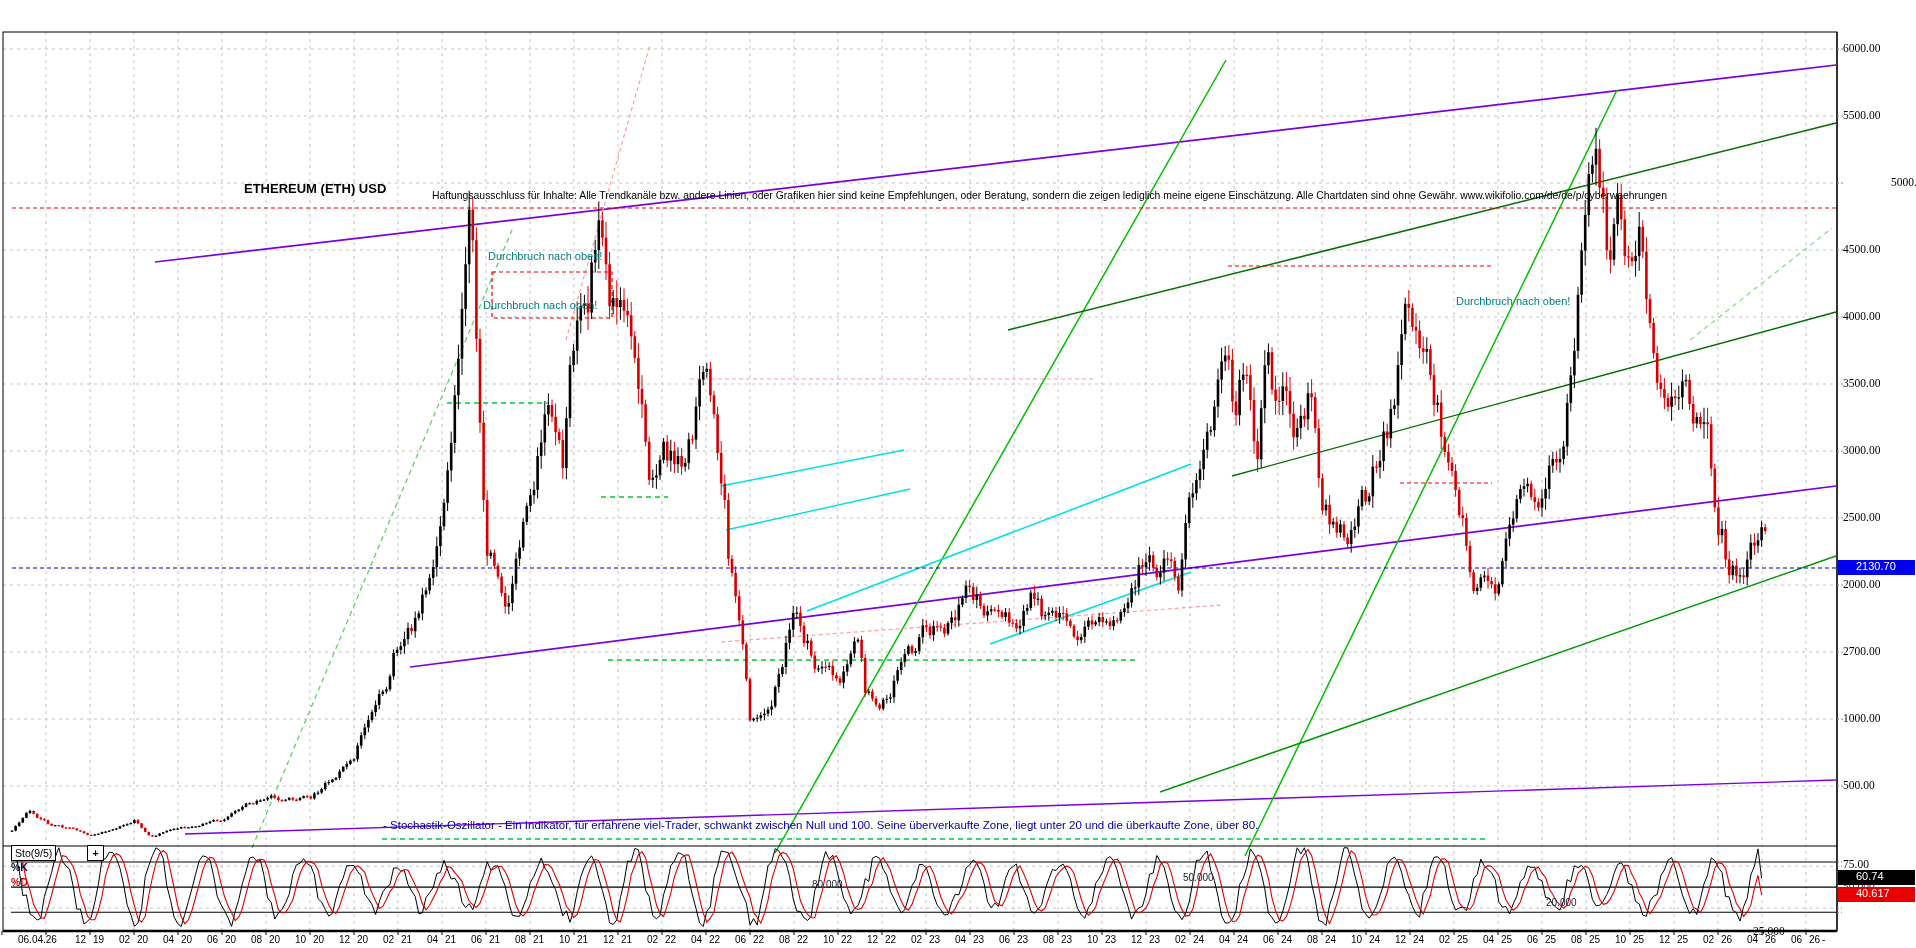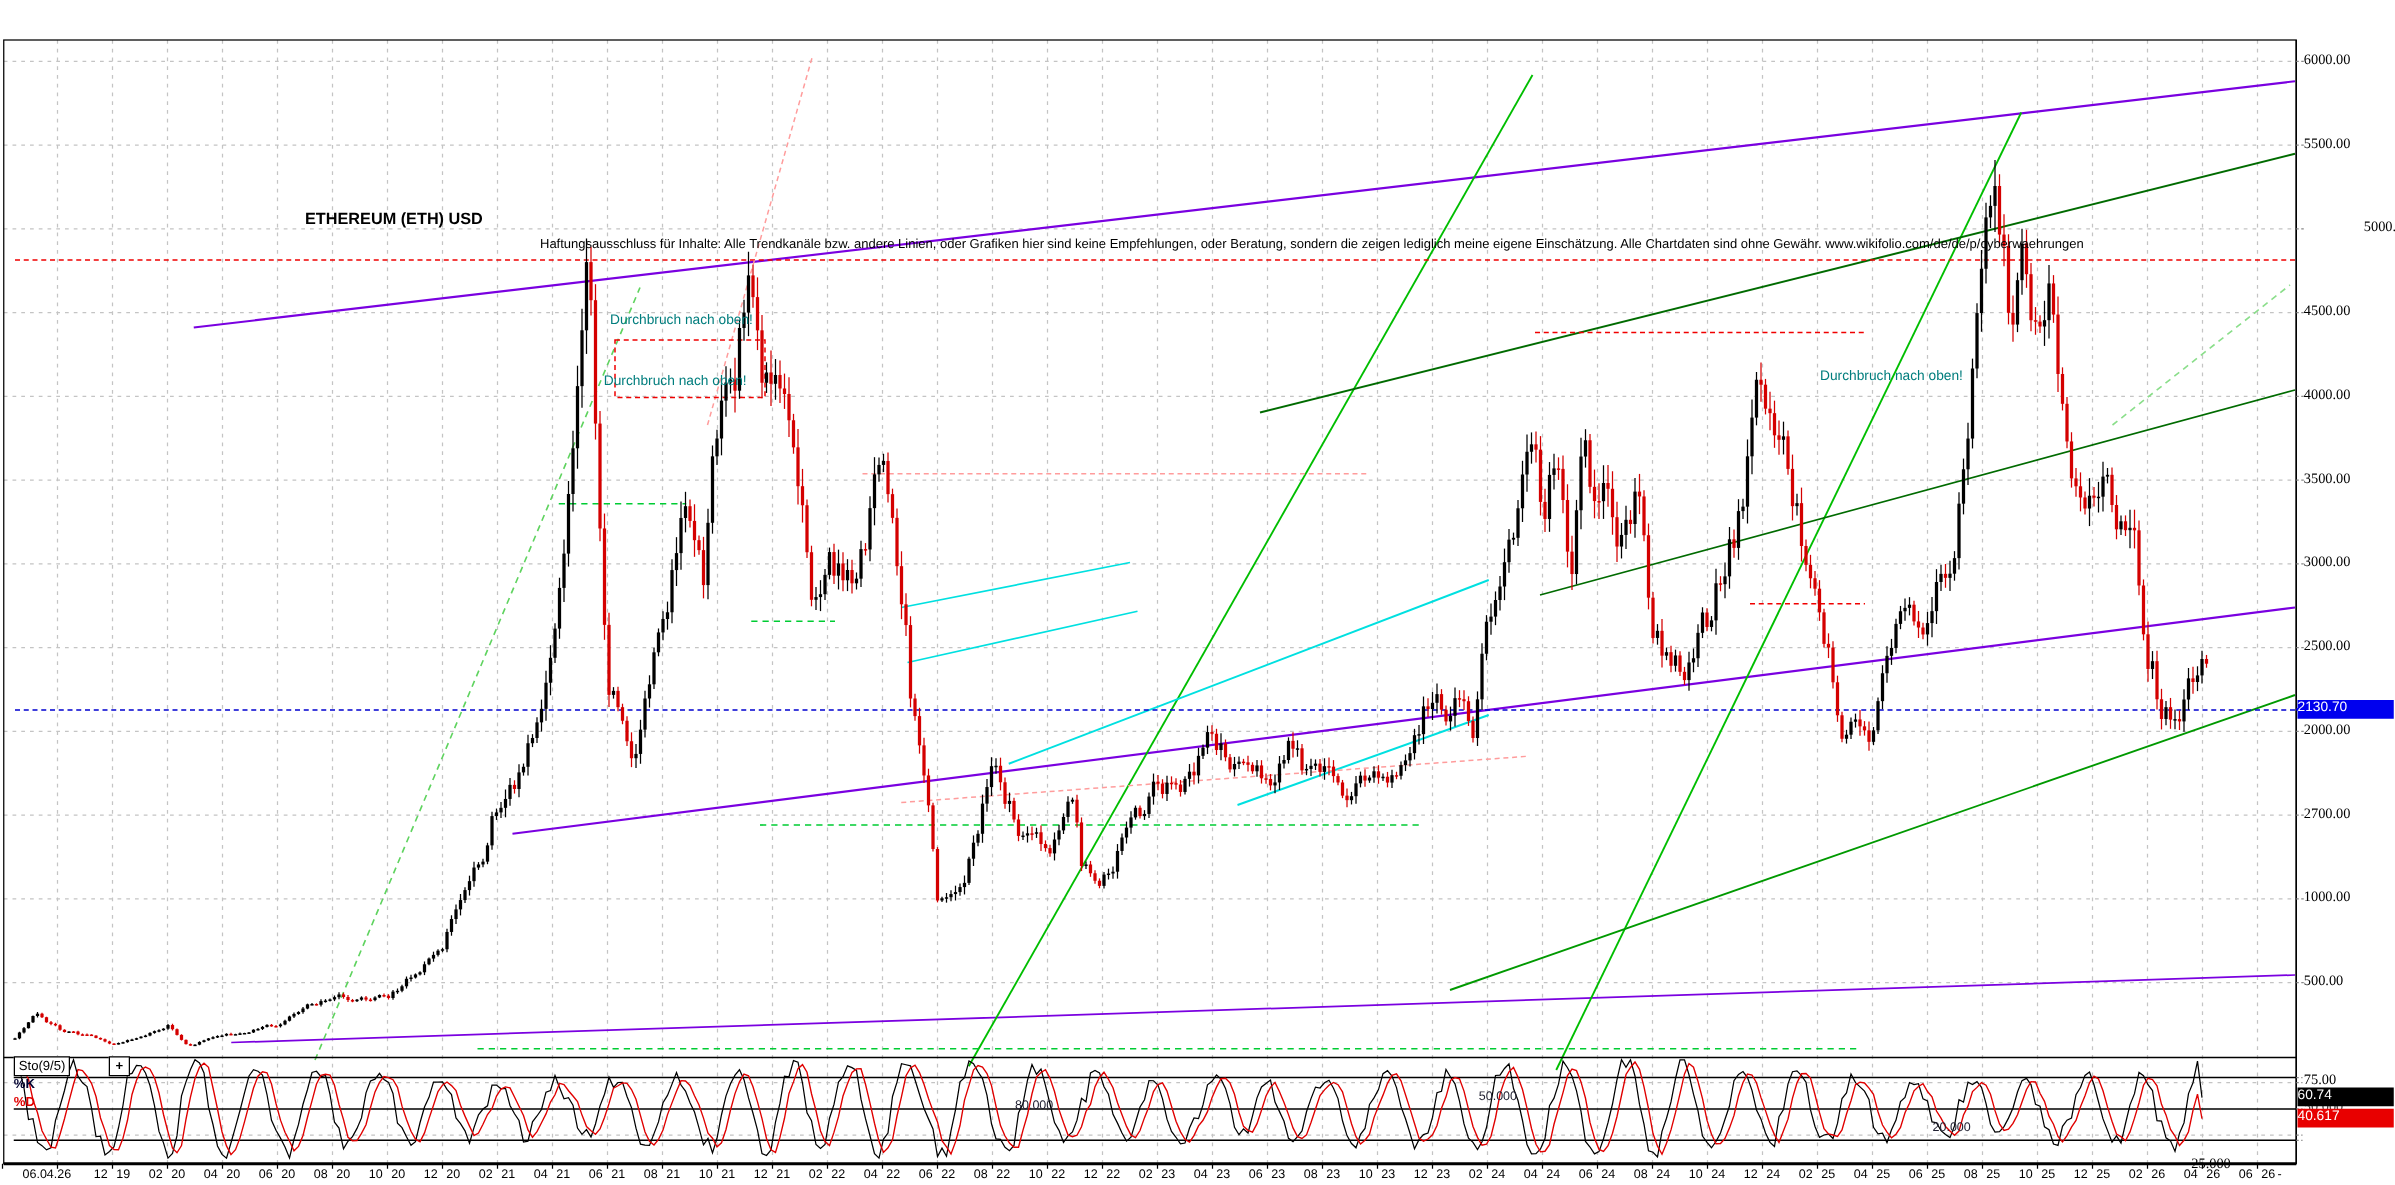--- a/index.html
+++ b/index.html
@@ -8,21 +8,21 @@
   svg{position:absolute;left:0;top:0;}
   .txt{position:absolute;white-space:nowrap;line-height:1.1;}
   .title{font-weight:bold;font-size:13px;color:#000;}
   .disclaimer{font-size:10.4px;color:#000;}
   .teal{font-size:11px;color:#007d7d;}
   .oscnote{font-size:11.5px;color:#0000a0;}
   .axis-price{font-size:11.5px;color:#000;font-family:Liberation Serif, serif;}
   .axis-time{font-size:10px;color:#000;}
   .lvl{font-size:10px;color:#223;}
   .pricebox{position:absolute;left:1838px;width:77px;height:15px;font-size:11px;
-            color:#fff;padding-left:0;box-sizing:border-box;}
+            color:#fff;padding-left:18px;box-sizing:border-box;}
   .legendbox{position:absolute;border:1px solid #000;background:#fff;font-size:10.5px;
              color:#000;padding:0 3px;height:14px;line-height:14px;}
   .kd{position:absolute;font-size:10.5px;font-weight:bold;}
 </style>
 </head>
 <body>
 
 <div class="root">
 
   <svg id="chart-svg" width="1916" height="948">
@@ -1157,25 +1157,26 @@
       <line x1="1498" y1="931" x2="1498" y2="935" stroke="#000" stroke-width="1"></line>
       <line x1="1542" y1="931" x2="1542" y2="935" stroke="#000" stroke-width="1"></line>
       <line x1="1586" y1="931" x2="1586" y2="935" stroke="#000" stroke-width="1"></line>
       <line x1="1630" y1="931" x2="1630" y2="935" stroke="#000" stroke-width="1"></line>
       <line x1="1674" y1="931" x2="1674" y2="935" stroke="#000" stroke-width="1"></line>
       <line x1="1718" y1="931" x2="1718" y2="935" stroke="#000" stroke-width="1"></line>
       <line x1="1762" y1="931" x2="1762" y2="935" stroke="#000" stroke-width="1"></line>
       <line x1="1806" y1="931" x2="1806" y2="935" stroke="#000" stroke-width="1"></line>
     </svg>
 
-  <div class="txt title" style="left:204px;top:168px;padding-left:40px;">ETHEREUM (ETH) USD</div>
+  <div class="txt title" style="left:204px;top:182px;padding-left:40px;">ETHEREUM (ETH) USD</div>
   <div class="txt disclaimer" style="left:432px;top:190px;">Haftungsausschluss für Inhalte: Alle Trendkanäle bzw. andere Linien, oder Grafiken hier sind keine Empfehlungen, oder Beratung, sondern die zeigen lediglich meine eigene Einschätzung. Alle Chartdaten sind ohne Gewähr.  www.wikifolio.com/de/de/p/cyberwaehrungen</div>
   <div class="txt teal" style="left:488px;top:250px;">Durchbruch nach oben!</div>
   <div class="txt teal" style="left:483px;top:299px;">Durchbruch nach oben!</div>
   <div class="txt teal" style="left:1456px;top:295px;">Durchbruch nach oben!</div>
+  <div class="txt oscnote" style="left:383px;top:819px;">- Stochastik-Oszillator - Ein Indikator, für erfahrene viel-Trader, schwankt zwischen Null und 100. Seine überverkaufte Zone, liegt unter 20 und die überkaufte Zone, über 80.</div>
 
   <div class="legendbox" style="left:11px;top:845px;">Sto(9/5)</div>
   <div class="legendbox" style="left:87px;top:845px;width:9px;text-align:center;font-weight:bold;">+</div>
   <div class="kd" style="left:11px;top:861px;color:#000030;">%K</div>
   <div class="kd" style="left:11px;top:876px;color:#e00000;">%D</div>
 
   <div class="txt axis-price" style="left:1843px;top:880px;color:#444;">50.000</div>
   <div class="txt axis-price" style="left:1843px;top:858px;">75.00</div>
   <div class="txt axis-price" style="left:1753px;top:901px;margin-top:24px;">25.000</div>
   <div class="pricebox" style="top:560px;background:#0000ee;">2130.70</div>

